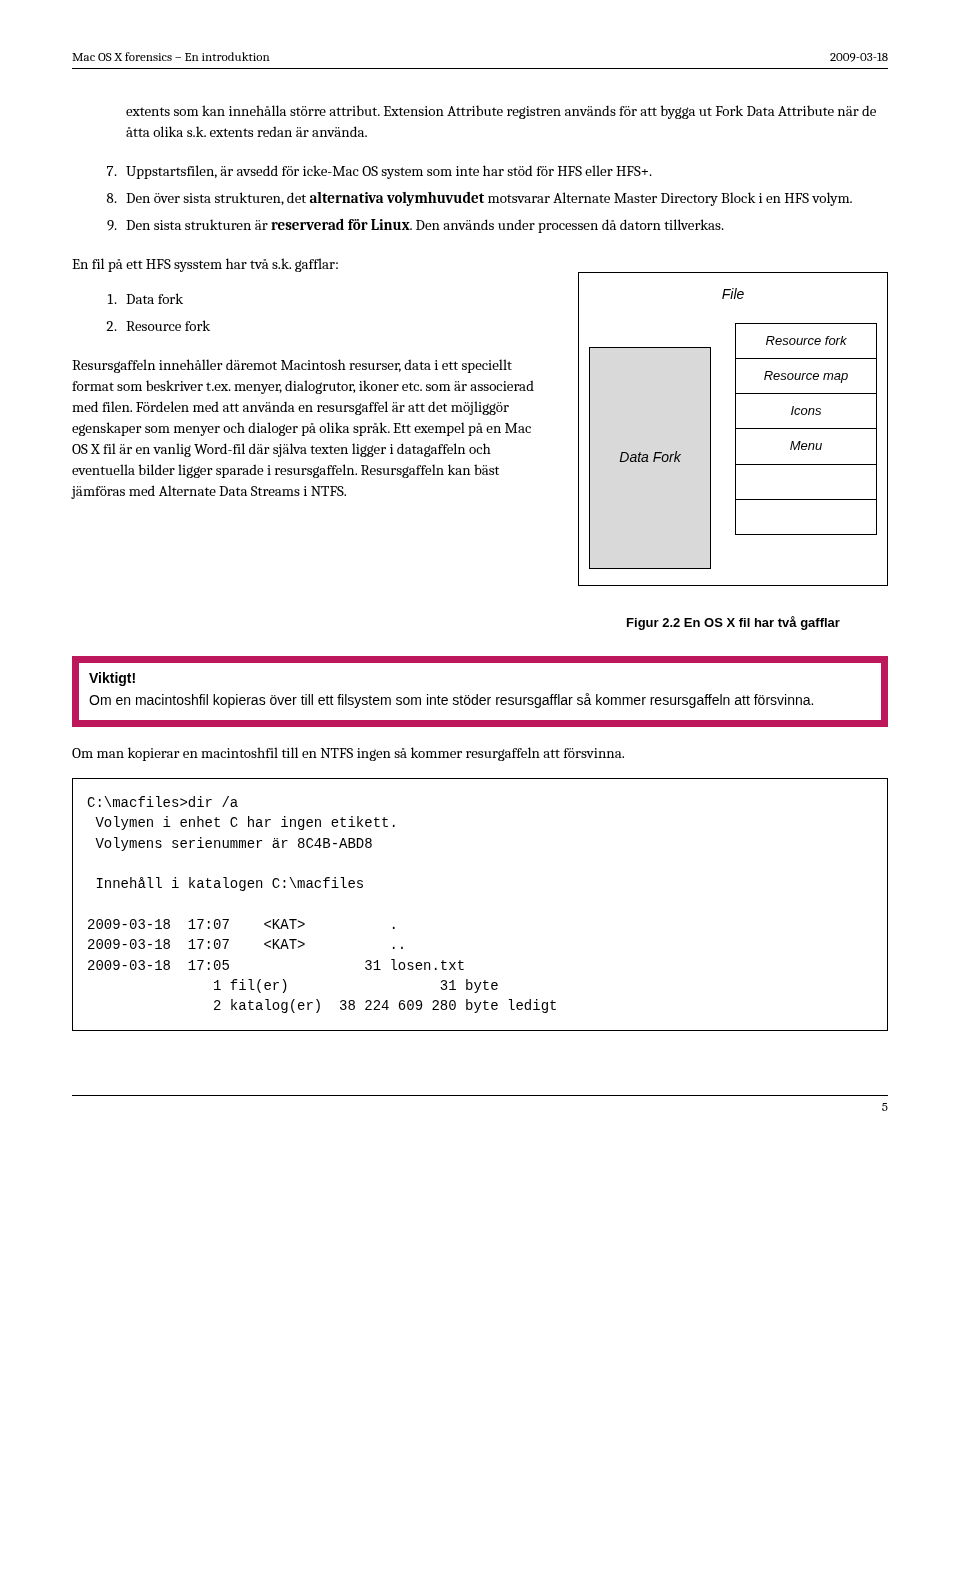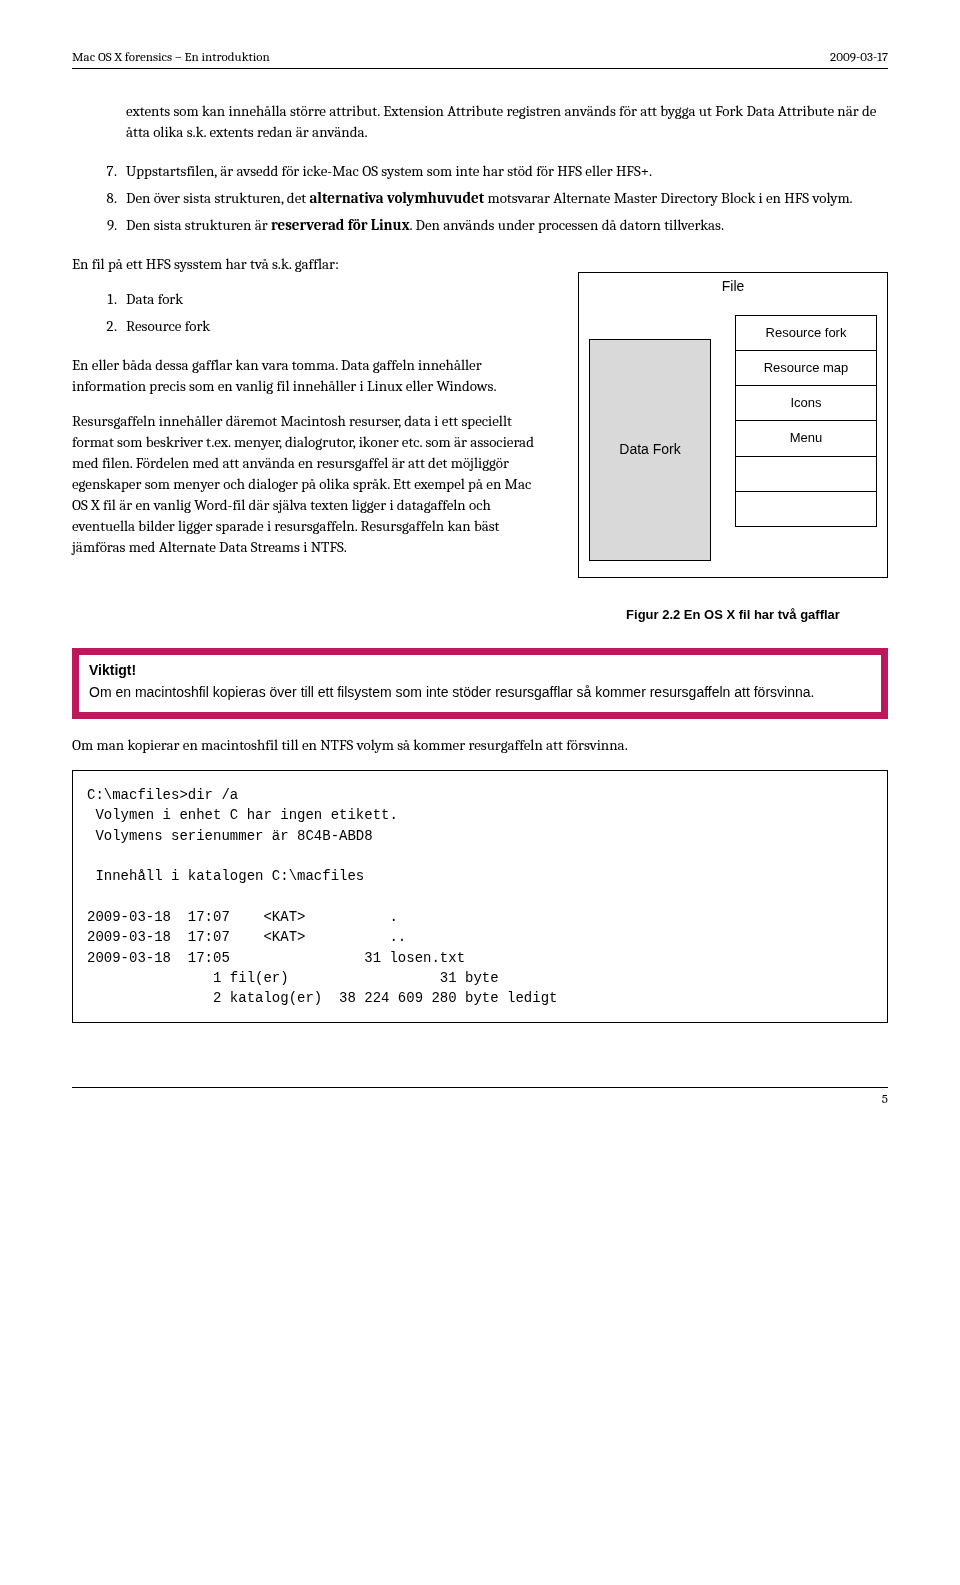--- a/index.html
+++ b/index.html
@@ -36,22 +36,23 @@
     align-items: flex-start;
     justify-content: flex-end;
   }
   .two-col .left { flex: 1 1 0; }
   .two-col .right {
     width: 310px;
     flex: none;
   }
   .diagram {
     border: 1px solid #000;
-    padding: 2px 10px 16px 10px;
+    padding: 10px 10px 16px 10px;
     margin-top: 18px;
+    font-style: italic;
   }
   .file-label {
     text-align: center;
     font-family: Arial, Helvetica, sans-serif;
     font-size: 14px;
     margin: 2px 0 18px 0;
   }
   .forks-row {
     display: flex;
     justify-content: space-between;
@@ -119,21 +120,21 @@
   .page-num {
     text-align: right;
     font-size: 13px;
   }
 </style>
 </head>
 <body>
 
 <div class="header-row">
   <span>Mac OS X forensics – En introduktion</span>
-  <span>2009-03-17</span>
+  <span>2009-03-18</span>
 </div>
 
 <ol class="numlist" start="7" style="counter-reset: list-item 6;">
   <li value="7" style="list-style:none; position:relative;">
     <span>extents som kan innehålla större attribut. Extension Attribute registren används för att bygga ut Fork Data Attribute när de åtta olika s.k. extents redan är använda.</span>
   </li>
 </ol>
 <ol class="numlist" start="7">
   <li><span>Uppstartsfilen, är avsedd för icke-Mac OS system som inte har stöd för HFS eller HFS+.</span></li>
   <li>
@@ -144,21 +145,20 @@
   </li>
 </ol>
 
 <div class="two-col">
   <div class="left">
     <p>En fil på ett HFS sysstem har två s.k. gafflar:</p>
     <ol class="numlist">
       <li>Data fork</li>
       <li>Resource fork</li>
     </ol>
-    <p>En eller båda dessa gafflar kan vara tomma. Data gaffeln innehåller information precis som en vanlig fil innehåller i Linux eller Windows.</p>
     <p>Resursgaffeln innehåller däremot Macintosh resurser, data i ett speciellt format som beskriver t.ex. menyer, dialogrutor, ikoner etc. som är associerad med filen. Fördelen med att använda en resursgaffel är att det möjliggör egenskaper som menyer och dialoger på olika språk. Ett exempel på en Mac OS X fil är en vanlig Word-fil där själva texten ligger i datagaffeln och eventuella bilder ligger sparade i resursgaffeln. Resursgaffeln kan bäst jämföras med Alternate Data Streams i NTFS.</p>
   </div>
   <div class="right">
     <div class="diagram">
       <div class="file-label">File</div>
       <div class="forks-row">
         <div class="datafork-box">Data Fork</div>
         <div class="resfork-outer">
           <div class="res-cell">Resource fork</div>
           <div class="res-cell">Resource map</div>
@@ -171,21 +171,21 @@
     </div>
     <div class="caption">Figur 2.2 En OS X fil har två gafflar</div>
   </div>
 </div>
 
 <div class="viktigt-box">
   <div class="heading">Viktigt!</div>
   <div>Om en macintoshfil kopieras över till ett filsystem som inte stöder resursgafflar så kommer resursgaffeln att försvinna.</div>
 </div>
 
-<p>Om man kopierar en macintoshfil till en NTFS volym så kommer resurgaffeln att försvinna.</p>
+<p>Om man kopierar en macintoshfil till en NTFS ingen så kommer resurgaffeln att försvinna.</p>
 
 <div class="dir-box">C:\macfiles&gt;dir /a
  Volymen i enhet C har ingen etikett.
  Volymens serienummer är 8C4B-ABD8
 
  Innehåll i katalogen C:\macfiles
 
 2009-03-18  17:07    &lt;KAT&gt;          .
 2009-03-18  17:07    &lt;KAT&gt;          ..
 2009-03-18  17:05                31 losen.txt

